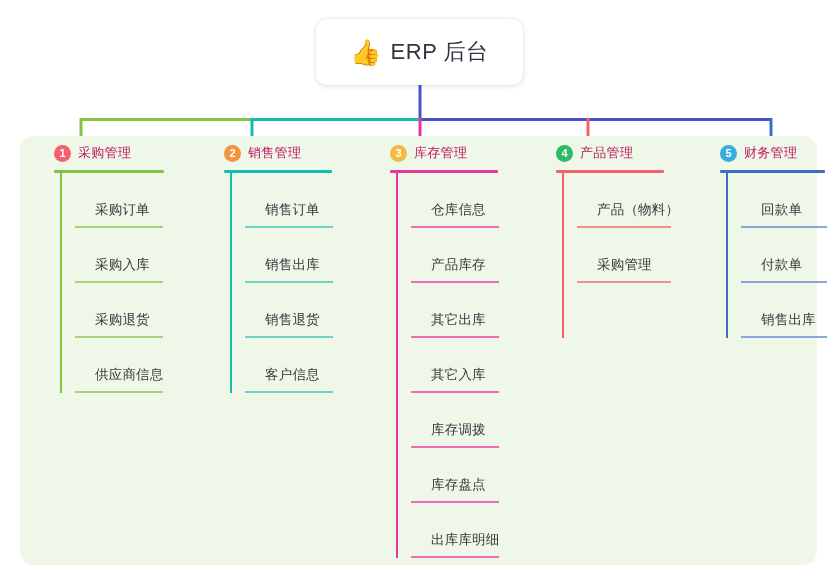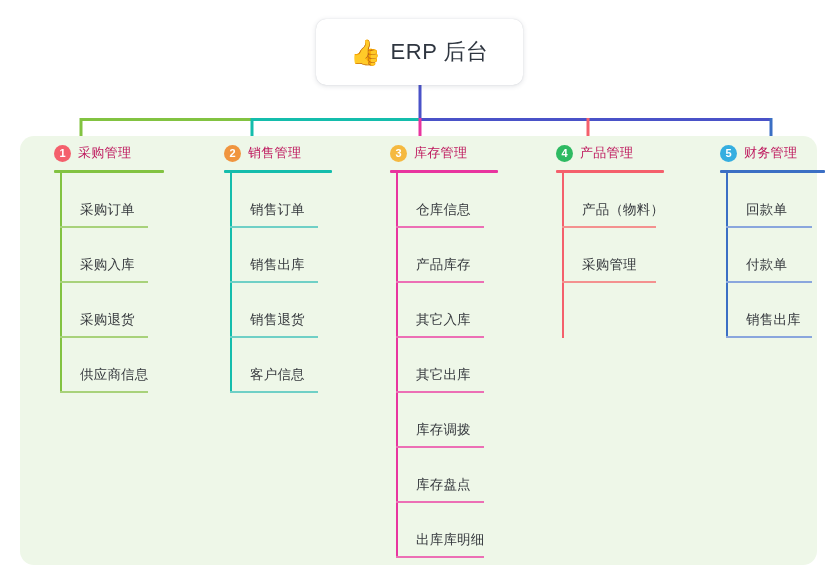--- a/index.html
+++ b/index.html
@@ -108,21 +108,21 @@
   .col-rule {
     height: 3px;
     border-radius: 1px;
     margin-left: 18px;
   }
 
   
   .branch-body {
     position: relative;
     margin-left: 24px;
-    padding-left: 0;
+    padding-left: 15px;
   }
   .spine {
     position: absolute;
     left: 0;
     top: 0;
     width: 2px;
   }
   .item {
     position: relative;
     height: 55px;
@@ -235,25 +235,25 @@
         <div class="spine" style="background: rgb(232, 53, 159); height: 385px;"></div>
         <div class="item">
           <span class="item-label">仓库信息</span>
           <div class="item-rule" style="background: rgb(236, 111, 181); width: 88px;"></div>
         </div>
         <div class="item">
           <span class="item-label">产品库存</span>
           <div class="item-rule" style="background: rgb(236, 111, 181); width: 88px;"></div>
         </div>
         <div class="item">
+          <span class="item-label">其它出库</span>
+          <div class="item-rule" style="background: rgb(236, 111, 181); width: 88px;"></div>
+        </div>
+        <div class="item">
           <span class="item-label">其它入库</span>
-          <div class="item-rule" style="background: rgb(236, 111, 181); width: 88px;"></div>
-        </div>
-        <div class="item">
-          <span class="item-label">其它出库</span>
           <div class="item-rule" style="background: rgb(236, 111, 181); width: 88px;"></div>
         </div>
         <div class="item">
           <span class="item-label">库存调拨</span>
           <div class="item-rule" style="background: rgb(236, 111, 181); width: 88px;"></div>
         </div>
         <div class="item">
           <span class="item-label">库存盘点</span>
           <div class="item-rule" style="background: rgb(236, 111, 181); width: 88px;"></div>
         </div>

